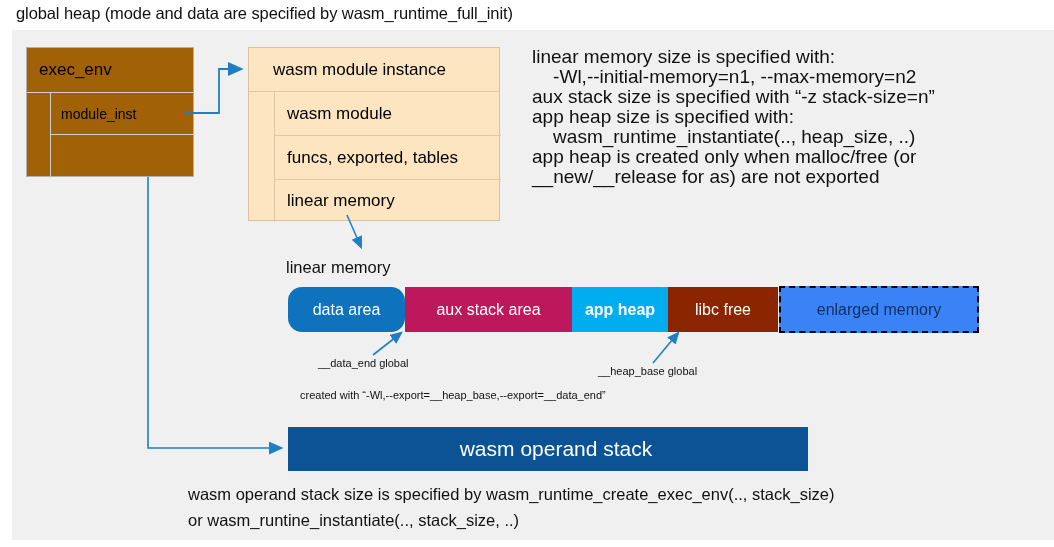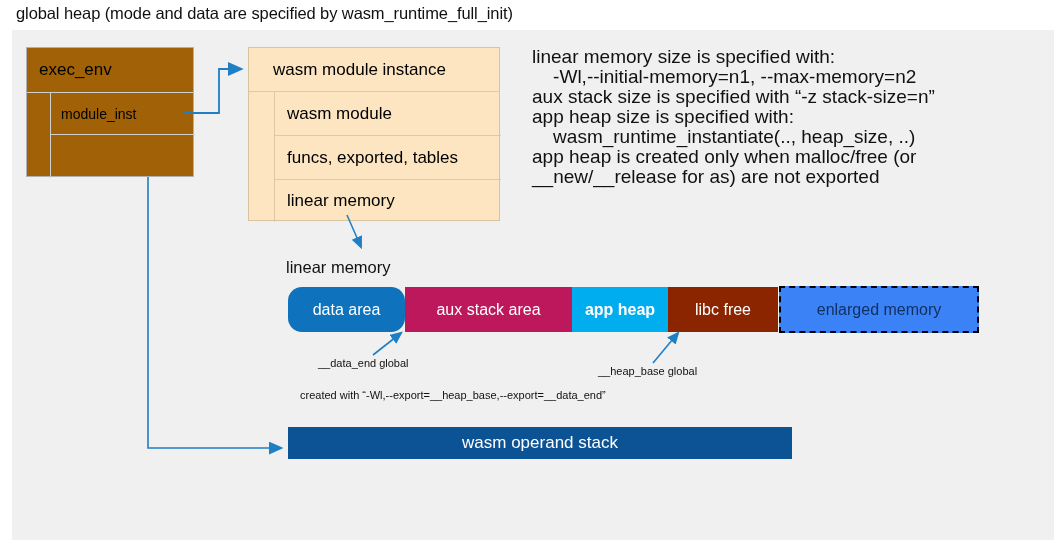--- a/index.html
+++ b/index.html
@@ -125,24 +125,24 @@
   .anno{
     position:absolute;font-size:11px;color:#111;white-space:nowrap;
   }
   .anno.data-end{left:318px;top:357px;}
   .anno.heap-base{left:598px;top:365px;}
   .anno.exported{left:300px;top:389px;}
 
   
   .opstack{
     position:absolute;left:288px;top:427px;
-    width:504px;height:32px;
+    width:504px;height:44px;
     background:#0b5394;
     display:flex;align-items:center;justify-content:center;
-    color:#fff;font-size:17px;
+    color:#fff;font-size:21px;padding-left:16px;
   }
   .bottomtext{
     position:absolute;left:188px;top:481px;
     font-size:16.5px;line-height:26px;color:#111;
     white-space:pre;
   }
 
   svg.overlay{
     position:absolute;left:0;top:0;width:1054px;height:547px;
     pointer-events:none;
@@ -186,20 +186,22 @@
       <div class="seg" style="width: 96px; background: rgb(0, 174, 239); font-weight: bold;">app heap</div>
       <div class="seg" style="width: 110px; background: rgb(139, 37, 0);">libc free</div>
       <div class="seg enlarged" style="width: 200px;">enlarged memory</div>
     </div>
 
   <div class="anno data-end">__data_end global</div>
   <div class="anno heap-base">__heap_base global</div>
   <div class="anno exported">created with “-Wl,--export=__heap_base,--export=__data_end”</div>
 
   <div class="opstack" style="background: rgb(11, 83, 148);">wasm operand stack</div>
+  <div class="bottomtext">wasm operand stack size is specified by wasm_runtime_create_exec_env(.., stack_size)
+or wasm_runtine_instantiate(.., stack_size, ..)</div>
 
   <svg class="overlay" viewBox="0 0 1054 547">
     <defs>
       <marker id="ah" markerWidth="9" markerHeight="9" refX="7.5" refY="4" orient="auto">
         <path d="M0,0 L9,4 L0,8 z" fill="#1f7fc4"></path>
       </marker>
       <marker id="ah2" markerWidth="8" markerHeight="8" refX="6.5" refY="3.5" orient="auto">
         <path d="M0,0 L8,3.5 L0,7 z" fill="#1f7fc4"></path>
       </marker>
     </defs>

